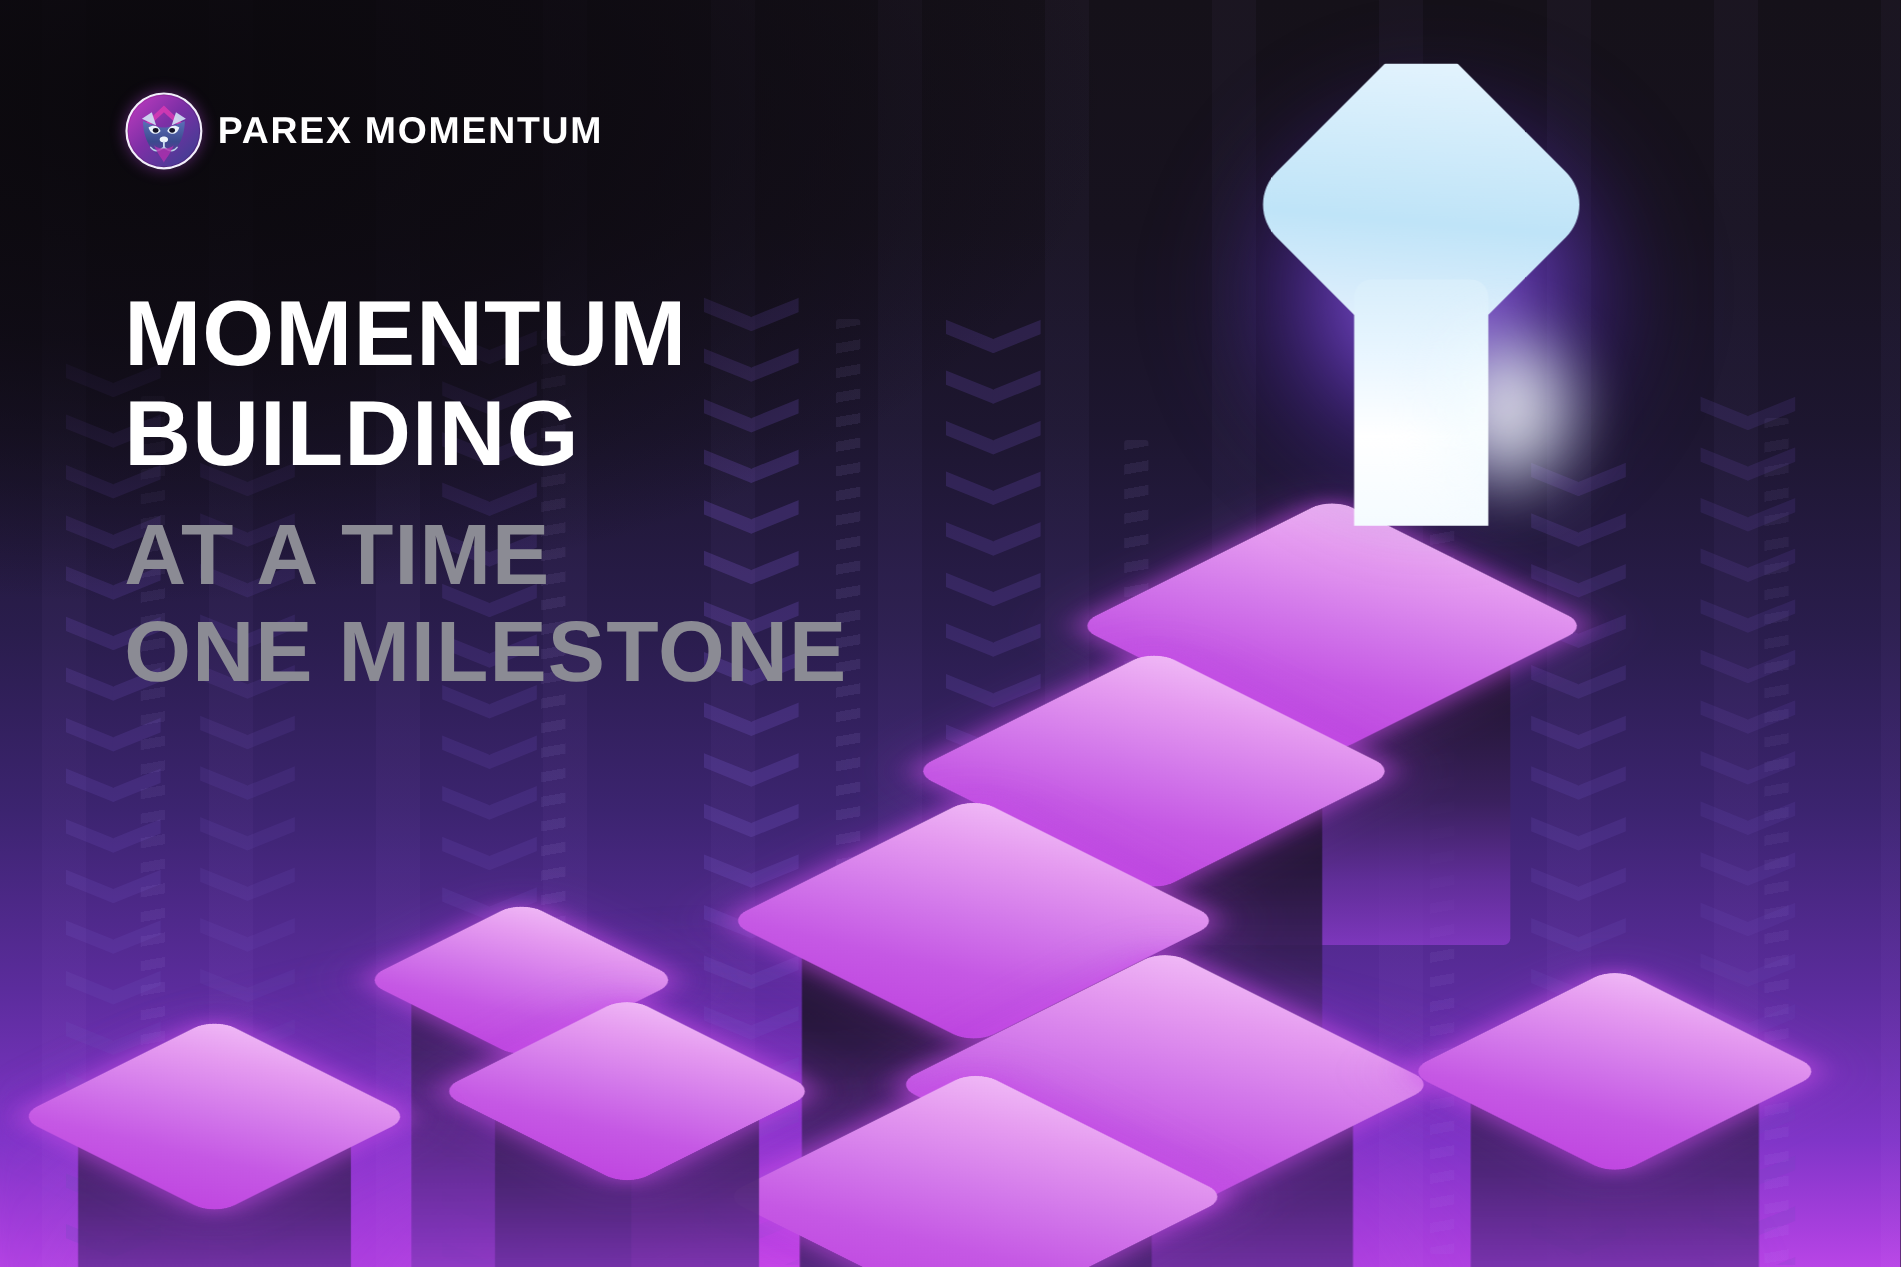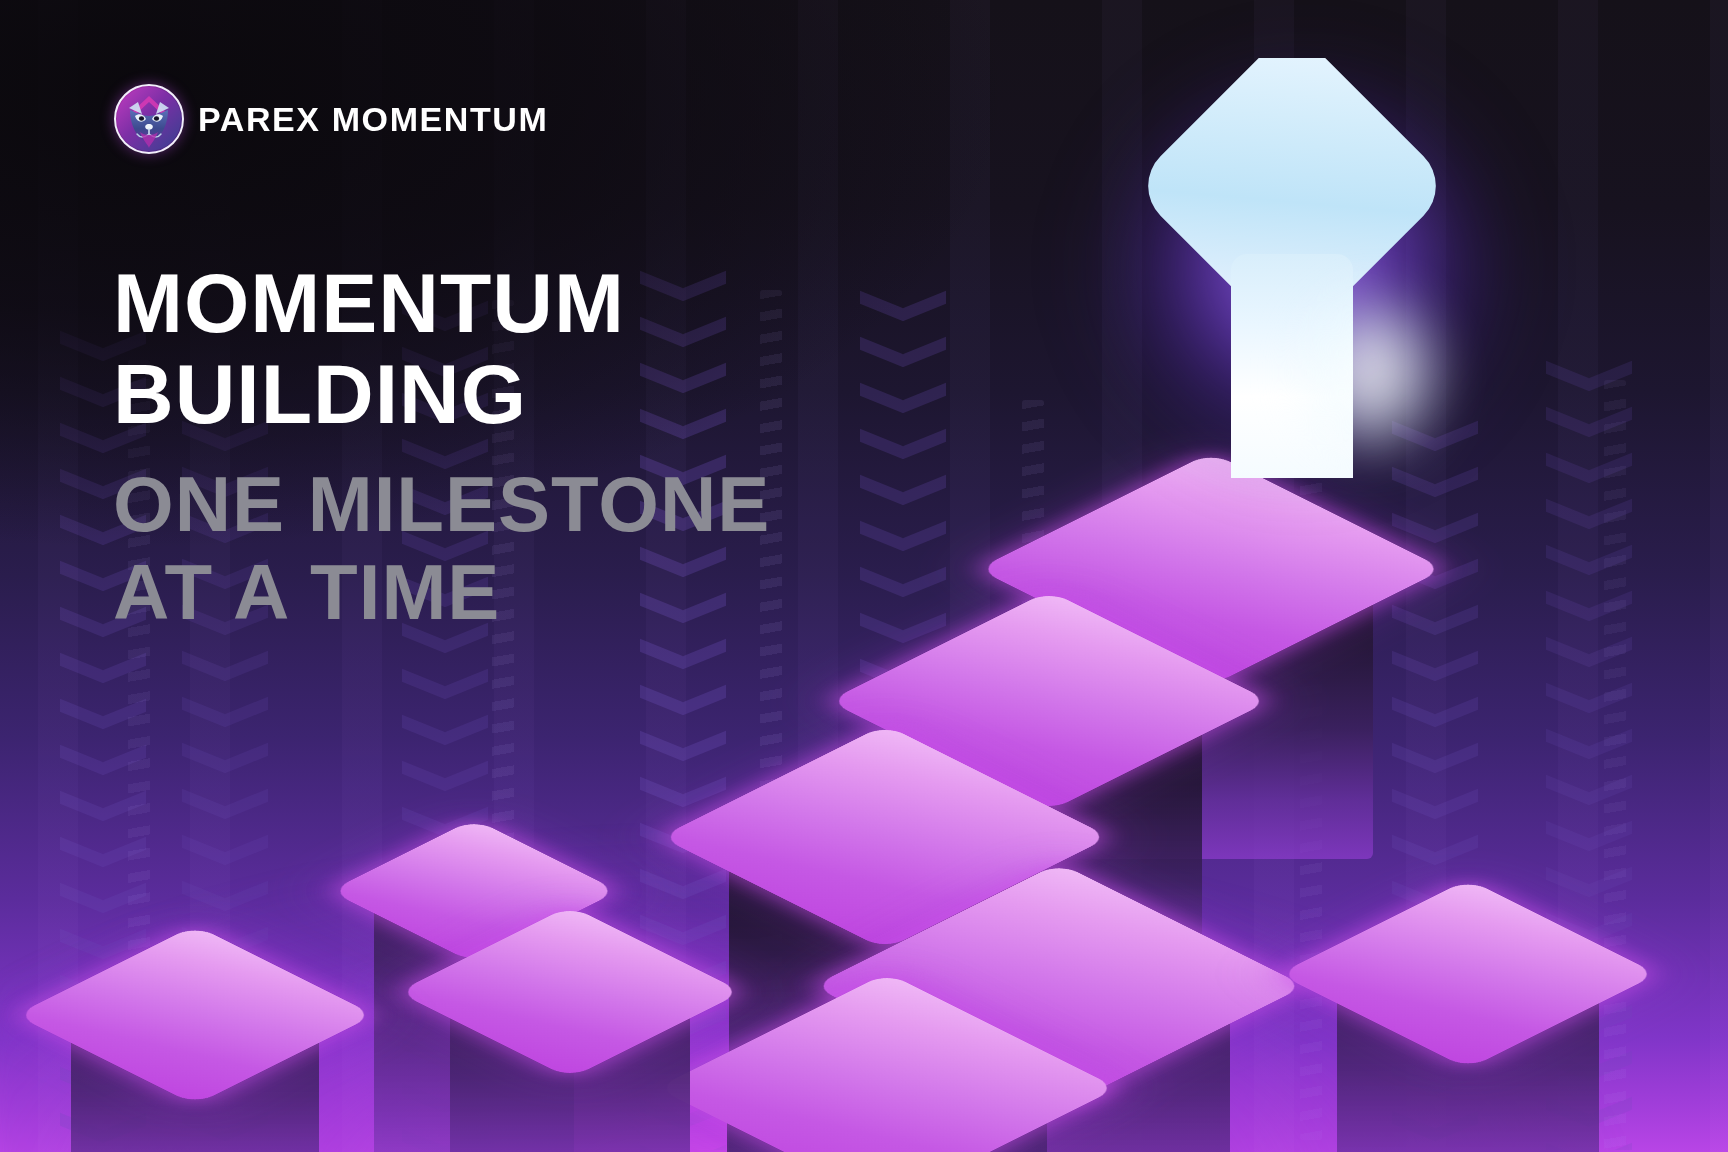--- a/index.html
+++ b/index.html
@@ -506,18 +506,18 @@
         <path d="M24 46 C28 56 33 60 33 62 C33 60 38 56 42 46 C38 50 28 50 24 46 Z" fill="#b02fae" opacity=".8"></path>
       </svg>
     </div>
     <div class="brand-name">PAREX MOMENTUM</div>
   </div>
 
   <div class="headline">
     <p class="hl-line">MOMENTUM</p>
     <p class="hl-line">BUILDING</p>
     <div class="sub-block">
+      <p class="sub-line">AT A TIME</p>
       <p class="sub-line">ONE MILESTONE</p>
-      <p class="sub-line">AT A TIME</p>
     </div>
   </div>
 
 </div>
 
 </body></html>

